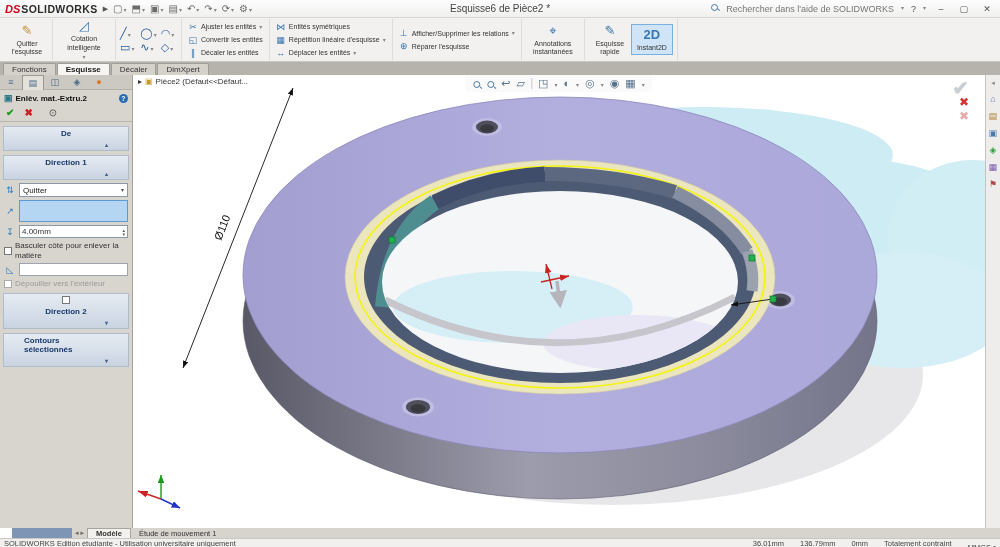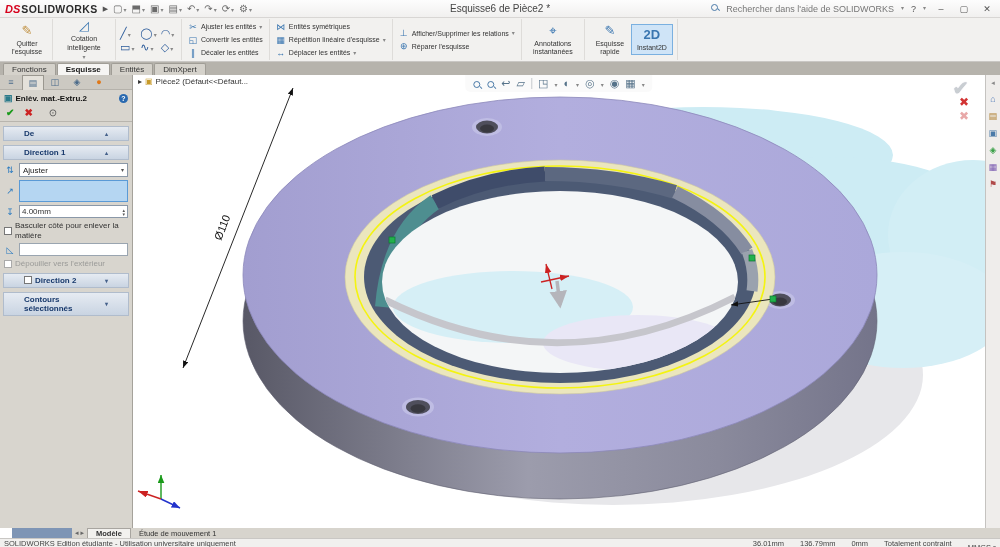--- a/index.html
+++ b/index.html
@@ -57,21 +57,21 @@
   .pmtab.orange { color:#e07818; }
   .pm-title { font-weight:bold; padding:3px 4px 2px; display:flex; align-items:center; gap:3px; color:#111; }
   .pm-title .picon { color:#2a7a8a; font-size:9px; }
   .helpdot { width:9px; height:9px; border-radius:50%; background:#2a6ab0; color:#fff; font-size:7px;
     line-height:9px; text-align:center; margin-left:auto; font-weight:bold; }
   .pm-actions { display:flex; align-items:center; gap:10px; padding:2px 6px 3px; border-bottom:1px solid #b8b5ae; }
   .ok { color:#1a9a1a; font-size:10px; font-weight:bold; }
   .cancel { color:#cc2222; font-size:10px; font-weight:bold; }
   .eye { color:#555; font-size:10px; margin-left:6px; }
   .sechead { background:linear-gradient(#e6ebf2,#c9d4e2); border:1px solid #b0bccc; font-size:8px; font-weight:bold;
-    color:#17386b; padding:2px 20px; margin:4px 3px 0; display:flex; align-items:center; gap:3px; }
+    color:#17386b; padding:2px 20px; margin:4px 3px 0; display:flex; align-items:center; gap:3px;flex-direction:column; }
   .sechead .chev { margin-left:auto; font-size:6px; color:#44608a; }
   .pmrow { display:flex; align-items:center; gap:3px; padding:3px 4px 0; }
   .rowic { width:12px; text-align:center; color:#2a7ac0; font-size:9px; flex:none; }
   .combo { flex:1; background:#fff; border:1px solid #8a98a8; height:14px; display:flex; align-items:center;
     justify-content:space-between; padding:0 3px; font-size:8px; color:#222; }
   .combo .caret { font-size:6px; color:#555; }
   .bluefield { flex:1; height:22px; background:#b5d6f2; border:1px solid #5a9ad6; }
   .spin { flex:1; display:flex; align-items:center; border:1px solid #8a98a8; background:#fff; height:13px;
     padding:0 2px; justify-content:space-between; font-size:8px; }
   .updown { display:flex; flex-direction:column; font-size:5px; line-height:4px; color:#555; }
@@ -273,21 +273,21 @@
       <div class="bigbtn w40 active">
         <span class="bic ic2d">2D</span>
         <span>Instant2D</span>
       </div>
     </div>
   </div>
 
   <div class="tabbar">
     <span class="ctab">Fonctions</span>
     <span class="ctab active">Esquisse</span>
-    <span class="ctab">Entités</span>
+    <span class="ctab">Décaler</span>
     <span class="ctab">DimXpert</span>
   </div>
 
   <div class="main">
 
     <div class="pmpanel">
       <div class="pmtabs">
         <span class="pmtab">≡</span>
         <span class="pmtab active">▤</span>
         <span class="pmtab">◫</span>
@@ -310,21 +310,21 @@
         <span class="chev">▴</span>
       </div>
 
       <div class="sechead">
         <span>Direction 1</span>
         <span class="chev">▴</span>
       </div>
       <div class="pmrow">
         <span class="rowic">⇅</span>
         <div class="combo">
-          <span>Ajuster</span>
+          <span>Quitter</span>
           <span class="caret">▾</span>
         </div>
       </div>
       <div class="pmrow">
         <span class="rowic">↗</span>
         <div class="bluefield"></div>
       </div>
       <div class="pmrow">
         <span class="rowic">↧</span>
         <div class="spin">

